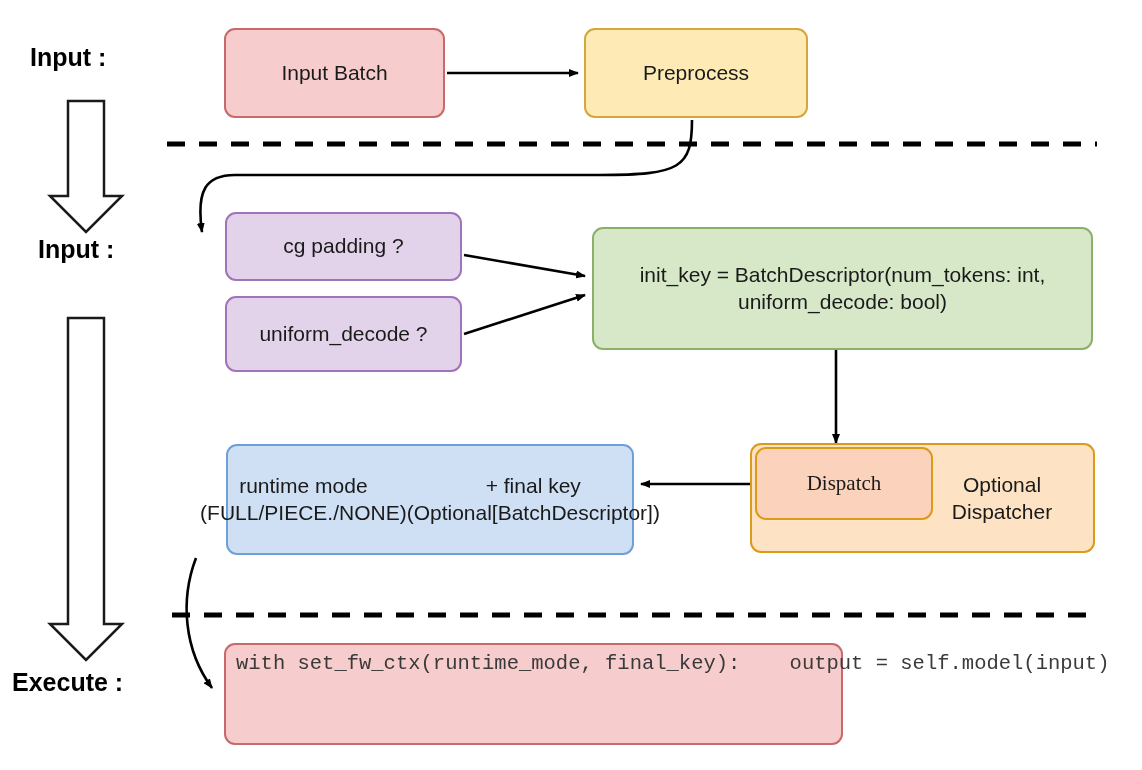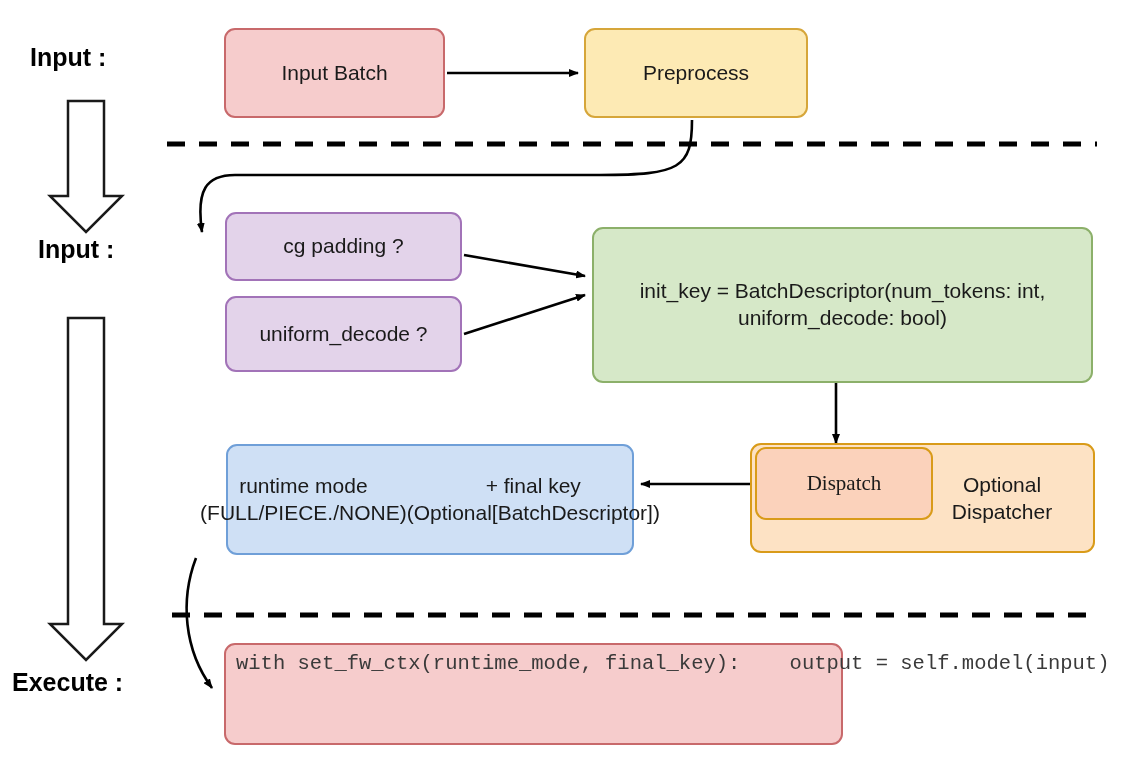--- a/index.html
+++ b/index.html
@@ -145,21 +145,21 @@
   </div>
 
   <div class="node node-purple" style="left:225px; top:212px; width:237px; height:69px;">
     <span>cg padding ?</span>
   </div>
 
   <div class="node node-purple" style="left:225px; top:296px; width:237px; height:76px;">
     <span>uniform_decode ?</span>
   </div>
 
-  <div class="node node-green" style="left:592px; top:227px; width:501px; height:156px; flex-direction:column;">
+  <div class="node node-green" style="left:592px; top:227px; width:501px; height:123px; flex-direction:column;">
     <span>init_key = BatchDescriptor(num_tokens: int,</span>
     <span>uniform_decode: bool)</span>
   </div>
 
   <div class="node node-dispatcher-outer" style="left:750px; top:443px; width:345px; height:110px;">
     <div class="dispatcher-label" style="width:150px;">
       <div>Optional</div>
       <div>Dispatcher</div>
     </div>
   </div>

